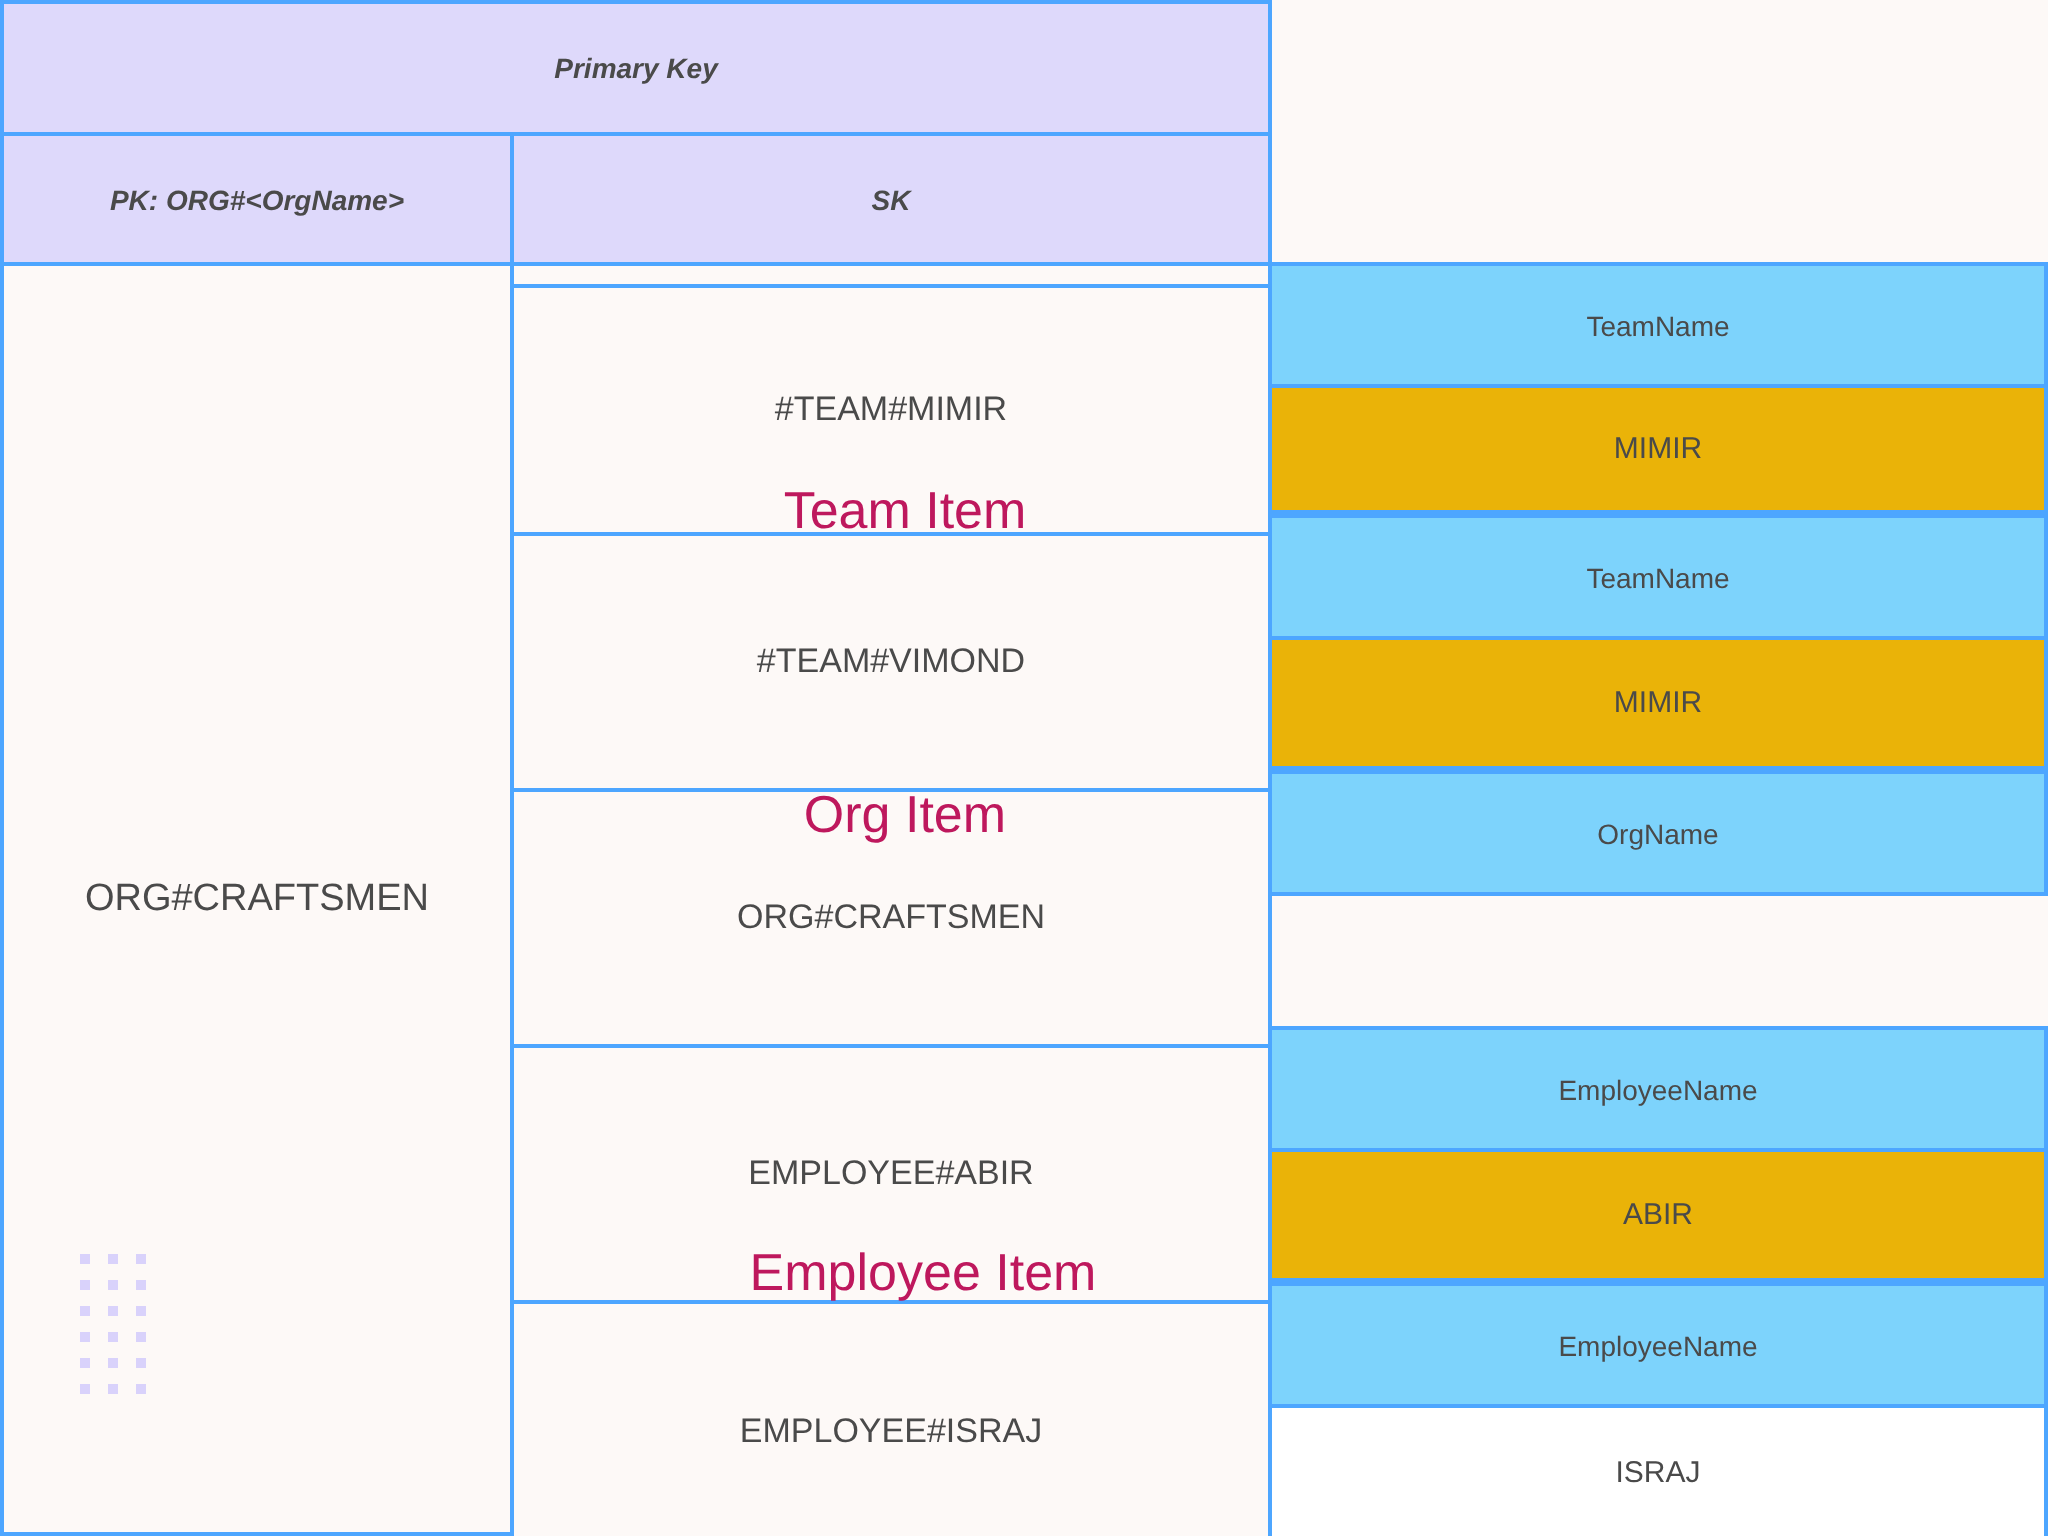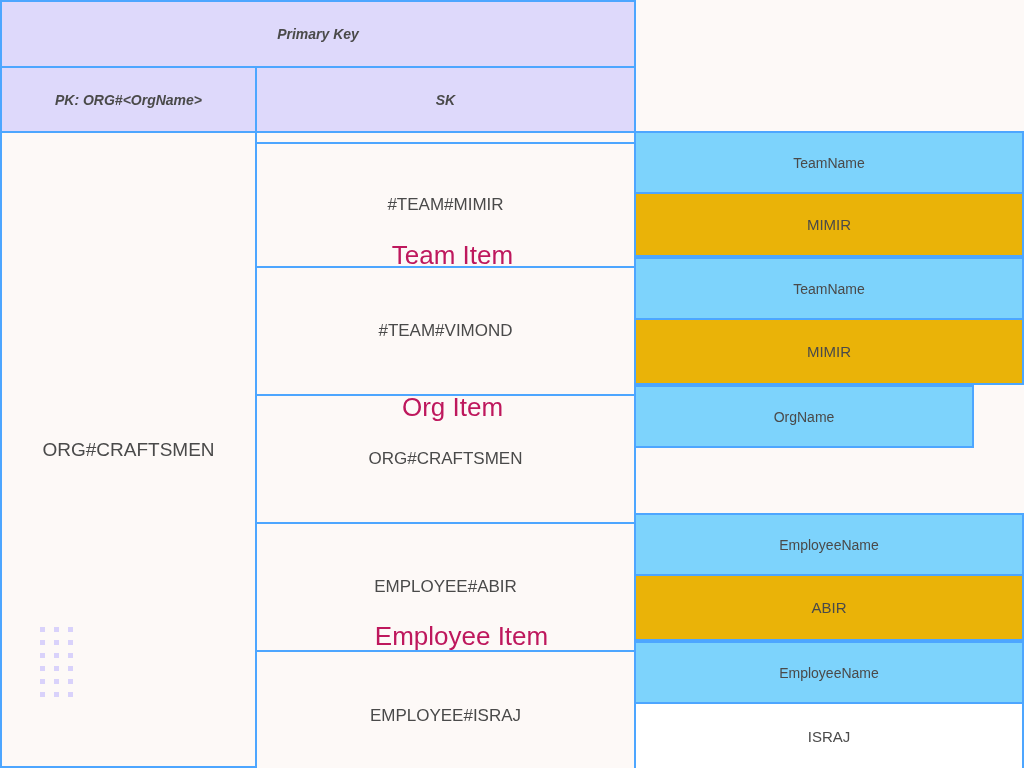--- a/index.html
+++ b/index.html
@@ -129,21 +129,21 @@
 
   <div class="cell sk-cell" style="left:255px; top:131px; width:381px; height:126px;">#TEAM#MIMIR</div>
   <div class="cell attr-label" style="left:634px; top:131px; width:390px; height:63px;">TeamName</div>
   <div class="cell attr-value" style="left:634px; top:192px; width:390px; height:65px;">MIMIR</div>
 
   <div class="cell sk-cell" style="left:255px; top:255px; width:381px; height:130px;">#TEAM#VIMOND</div>
   <div class="cell attr-label" style="left:634px; top:257px; width:390px; height:63px;">TeamName</div>
   <div class="cell attr-value" style="left:634px; top:318px; width:390px; height:67px;">MIMIR</div>
 
   <div class="cell sk-cell" style="left:255px; top:383px; width:381px; height:130px;">ORG#CRAFTSMEN</div>
-  <div class="cell attr-label" style="left:634px; top:385px; width:340px; height:63px;">OrgName</div>
+  <div class="cell attr-label" style="left:634px; top:385px; width:390px; height:63px;">OrgName</div>
 
   <div class="cell sk-cell" style="left:255px; top:511px; width:381px; height:130px;text-align:center;">EMPLOYEE#ABIR</div>
   <div class="cell attr-label" style="left:634px; top:513px; width:390px; height:63px;">EmployeeName</div>
   <div class="cell attr-value" style="left:634px; top:574px; width:390px; height:67px;">ABIR</div>
 
   <div class="cell sk-cell" style="left:255px; top:639px; width:381px; height:131px;">EMPLOYEE#ISRAJ</div>
   <div class="cell attr-label" style="left:634px; top:641px; width:390px; height:63px;">EmployeeName</div>
   <div class="cell attr-value last" style="left:634px; top:702px; width:390px; height:68px;">ISRAJ</div>
 
   <div class="annotation" style="left:300px; top:240px; width:305px;">Team Item</div>

